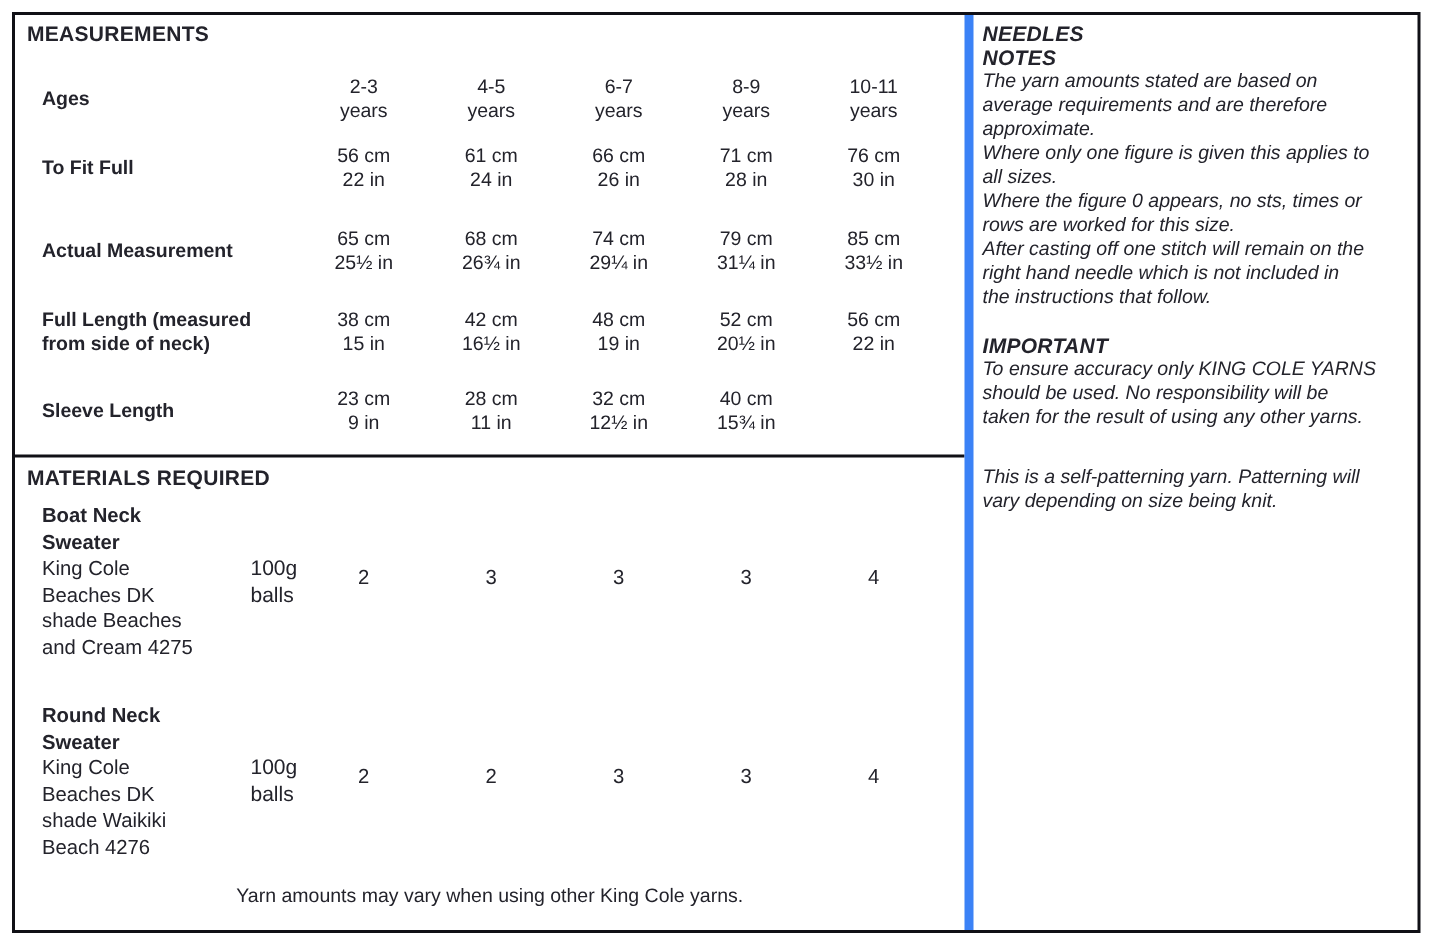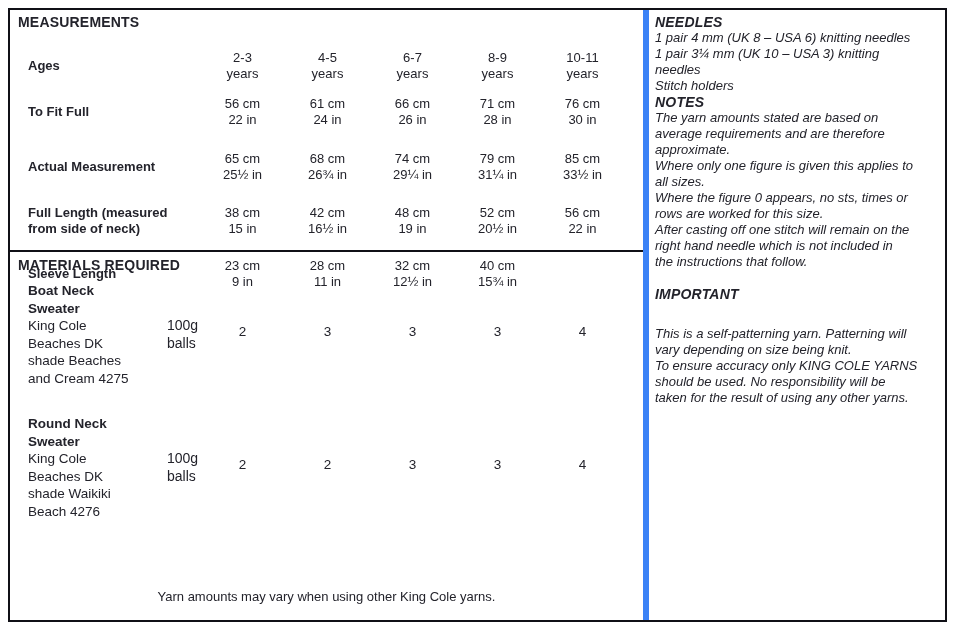--- a/index.html
+++ b/index.html
@@ -12,21 +12,21 @@
     position:absolute; left:8px; top:8px; right:8px; bottom:7px;
     border:2px solid #101016; display:flex;
   }
   .col-left { width:633px; display:flex; flex-direction:column; }
   .col-right {
     flex:1; border-left:6px solid #3b82f6; box-sizing:border-box;
     padding:4px 6px 0 6px;
     font-style:italic;
   }
   .sec-title { margin:0; font-size:14px; line-height:16px; font-weight:700; letter-spacing:0.2px; }
-  .box-measurements { height:242px; border-bottom:2px solid #101016; box-sizing:border-box; }
+  .box-measurements { height:295px; border-bottom:2px solid #101016; box-sizing:border-box; }
   .box-measurements .sec-title, .box-materials .sec-title { padding:4px 0 0 8px; }
   .box-materials .sec-title { padding-top:5px; }
 
   .mrow { display:grid; grid-template-columns:172px repeat(5,85px); margin-left:18px; }
   .mrow:nth-of-type(1){ margin-top:20px; }
   .mrow:nth-of-type(2){ margin-top:14px; }
   .mrow:nth-of-type(3){ margin-top:23px; }
   .mrow:nth-of-type(4){ margin-top:22px; }
   .mrow:nth-of-type(5){ margin-top:21px; }
   .mlabel { font-weight:700; font-size:13px; line-height:16px; white-space:pre; display:flex; align-items:center; }
@@ -168,39 +168,35 @@
           <div class="mat-qty">4</div>
         </div>
 
         <div class="mat-footnote">Yarn amounts may vary when using other King Cole yarns.</div>
       </section>
 
     </div>
 
     <div class="col-right">
       <h2 class="sec-title">NEEDLES</h2>
-      <p class="para">1 pair 4 mm (UK 8 – USA 6) knitting needles
-1 pair 3¼ mm (UK 10 – USA 3) knitting
-needles
-Stitch holders</p>
 
       <h2 class="sec-title mt-notes">NOTES</h2>
       <p class="para">The yarn amounts stated are based on
 average requirements and are therefore
 approximate.
 Where only one figure is given this applies to
 all sizes.
 Where the figure 0 appears, no sts, times or
 rows are worked for this size.
 After casting off one stitch will remain on the
 right hand needle which is not included in
 the instructions that follow.</p>
 
       <h2 class="sec-title mt-important">IMPORTANT</h2>
-      <p class="para para-gap">This is a self-patterning yarn. Patterning will
-vary depending on size being knit.</p>
       <p class="para">To ensure accuracy only KING COLE YARNS
 should be used. No responsibility will be
 taken for the result of using any other yarns.</p>
+      <p class="para para-gap">This is a self-patterning yarn. Patterning will
+vary depending on size being knit.</p>
     </div>
 
   </div>
 </div>
 
 </body></html>

